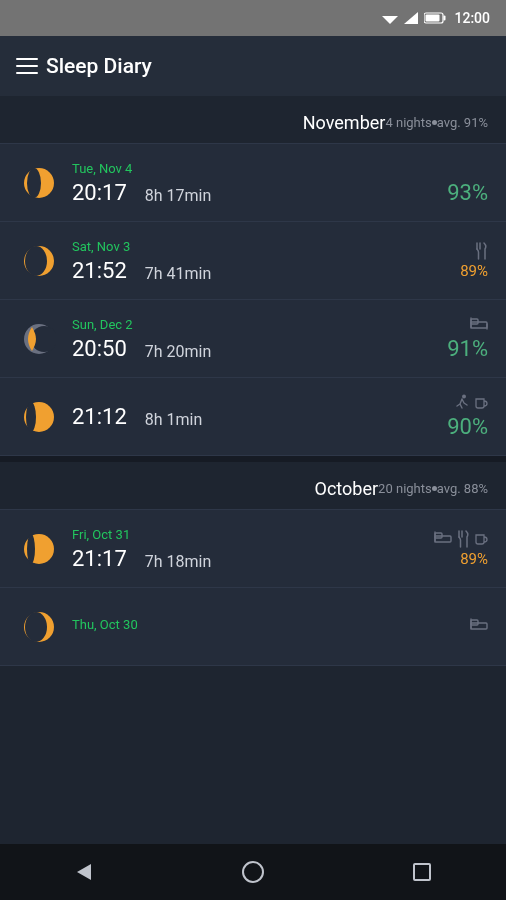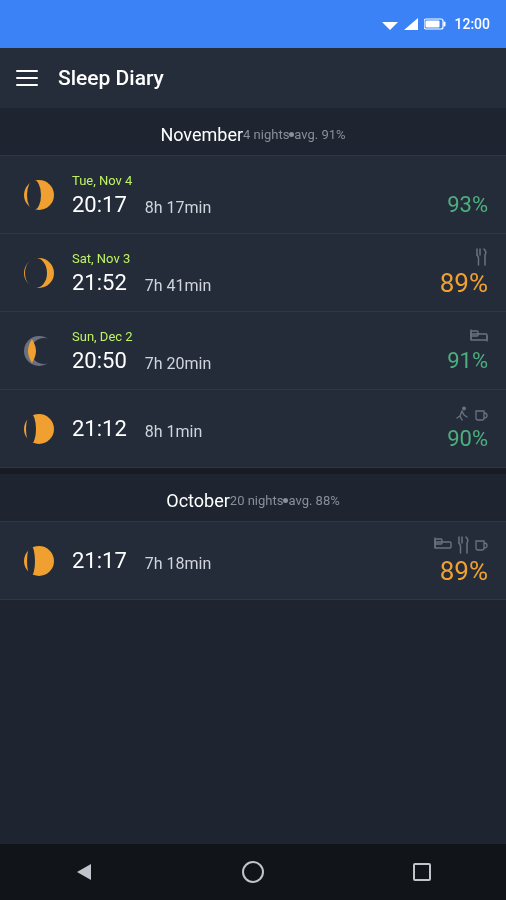--- a/index.html
+++ b/index.html
@@ -9,22 +9,22 @@
       height: 900px;
       background: #1e2530;
       font-family: 'Roboto', Arial, sans-serif;
       color: #ffffff;
       overflow: hidden;
       position: relative;
     }
 
     
     .status-bar {
-      background: #3b82f6;
-      height: 48px;
+      background: #737373;
+      height: 36px;
       display: flex;
       align-items: center;
       justify-content: flex-end;
       padding: 0 16px;
       gap: 8px;
     }
     .status-bar-icons {
       display: flex;
       align-items: center;
       gap: 6px;
@@ -35,21 +35,21 @@
       color: #fff;
     }
 
     
     .header {
       background: #252d3a;
       height: 60px;
       display: flex;
       align-items: center;
       padding: 0 16px;
-      gap: 20px;
+      gap: 8px;
     }
     .hamburger {
       display: flex;
       flex-direction: column;
       gap: 5px;
       cursor: pointer;
     }
     .hamburger-line {
       width: 22px;
       height: 2px;
@@ -66,21 +66,21 @@
     .content {
       height: calc(900px - 36px - 60px - 56px);
       overflow-y: auto;
       background: #1e2530;
     }
 
     
     .section-header {
       display: flex;
       align-items: center;
-      justify-content: center;
+      justify-content: flex-end;
       padding: 16px 18px 10px 18px;
       background: #1e2530;
     }
     .section-month {
       font-size: 18px;
       font-weight: 400;
       color: #ffffff;
     }
     .section-stats {
       display: flex;
@@ -126,21 +126,21 @@
       justify-content: center;
       flex-shrink: 0;
       margin-right: 12px;
     }
     .moon-svg {
       width: 34px;
       height: 34px;
     }
     .entry-date {
       font-size: 13px;
-      color: #bef264;
+      color: #22c55e;
       margin-bottom: 4px;
     }
     .entry-time {
       font-size: 22px;
       font-weight: 400;
       color: #ffffff;
     }
     .entry-icons-row {
       display: flex;
       gap: 4px;
@@ -152,21 +152,21 @@
       font-size: 16px;
       color: #d0d4dc;
     }
     .score-green {
       font-size: 22px;
       font-weight: 400;
       color: #4caf7d;
       margin-left: 11px;
     }
     .score-orange {
-      font-size: 26px;
+      font-size: 15px;
       font-weight: 400;
       color: #f0a030;
       text-align: right;
     }
     .entry-left {
       display: flex;
       flex-direction: column;
       flex: 1;
     }
     .entry-row {
@@ -381,20 +381,21 @@
   <div class="divider"></div>
 
   <div class="sleep-entry">
     <div class="moon-icon">
       <svg class="moon-svg" viewBox="0 0 34 34">
         <circle cx="17" cy="17" r="15" fill="#f0a030"></circle>
         <ellipse cx="9" cy="17" rx="4" ry="15" fill="#242c3a"></ellipse>
       </svg>
     </div>
     <div class="entry-left">
+      <div class="entry-date">Fri, Oct 31</div>
       <div class="entry-row">
         <span class="entry-time">21:17</span>
         <span class="entry-duration">7h 18min</span>
       </div>
     </div>
     <div class="entry-right">
       <div class="entry-icons-row">
 
         <svg width="18" height="14" viewBox="0 0 18 14">
           <rect x="1" y="6" width="16" height="6" rx="1" fill="none" stroke="#6a7080" stroke-width="1.4"></rect>
@@ -409,20 +410,45 @@
         </svg>
         <svg width="14" height="16" viewBox="0 0 14 16">
           <path d="M2 5 L2 12 Q2 14 4 14 L8 14 Q10 14 10 12 L10 5 Z" fill="none" stroke="#6a7080" stroke-width="1.3"></path>
           <path d="M10 7 Q13 7 13 9.5 Q13 12 10 12" fill="none" stroke="#6a7080" stroke-width="1.3"></path>
         </svg>
       </div>
       <span class="score-orange">89%</span>
     </div>
   </div>
 
+  <div class="sleep-entry">
+    <div class="moon-icon">
+      <svg class="moon-svg" viewBox="0 0 34 34">
+        <circle cx="17" cy="17" r="15" fill="#f0a030"></circle>
+        <ellipse cx="14" cy="17" rx="11" ry="15" fill="#242c3a"></ellipse>
+      </svg>
+    </div>
+    <div class="entry-left">
+      <div class="entry-date">Thu, Oct 30</div>
+      <div class="entry-row">
+        <span class="entry-time"></span>
+        <span class="entry-duration"></span>
+      </div>
+    </div>
+    <div class="entry-right">
+      <div class="entry-icons-row">
+        <svg width="18" height="14" viewBox="0 0 18 14">
+          <rect x="1" y="6" width="16" height="6" rx="1" fill="none" stroke="#6a7080" stroke-width="1.4"></rect>
+          <rect x="1" y="3" width="7" height="5" rx="1" fill="none" stroke="#6a7080" stroke-width="1.4"></rect>
+          <line x1="1" y1="2" x2="1" y2="12" stroke="#6a7080" stroke-width="1.4" stroke-linecap="round"></line>
+        </svg>
+      </div>
+      <span class="score-green"></span>
+    </div>
+  </div>
 
 </div>
 
 <div class="bottom-nav">
   <div class="nav-btn">
 
     <svg width="22" height="22" viewBox="0 0 22 22">
       <polygon points="18,3 18,19 4,11" fill="#c0c4cc"></polygon>
     </svg>
   </div>

